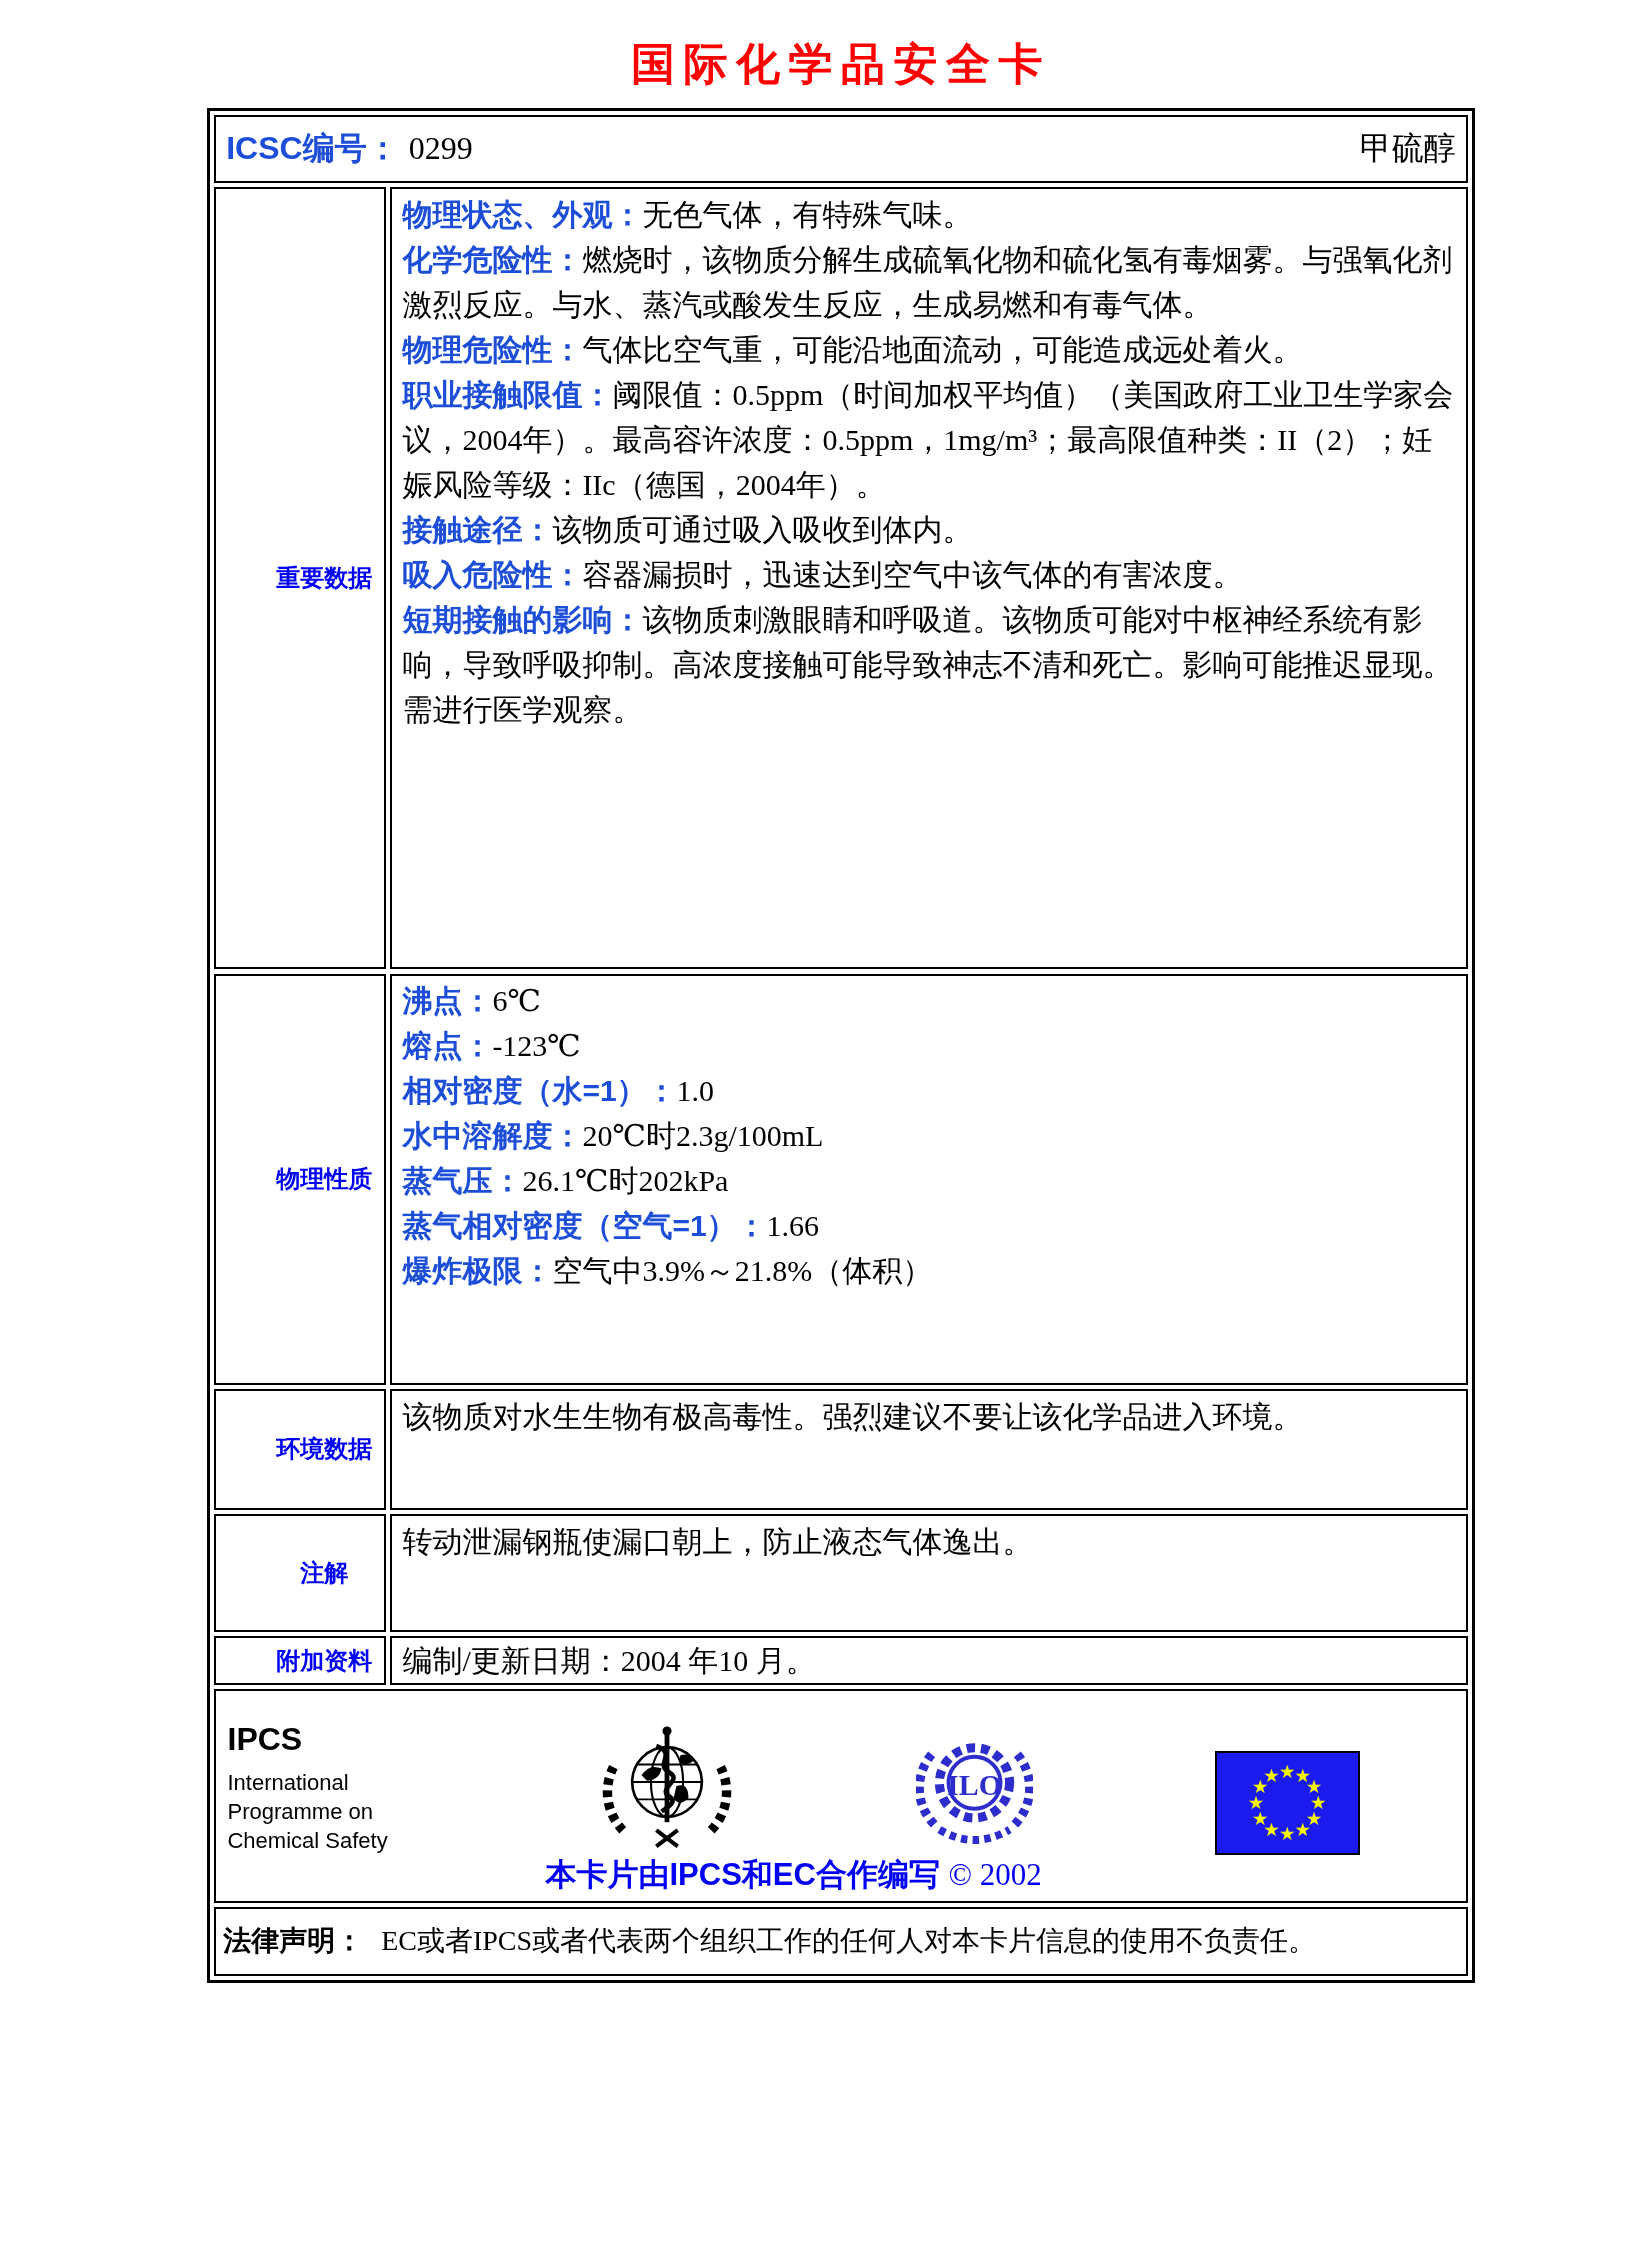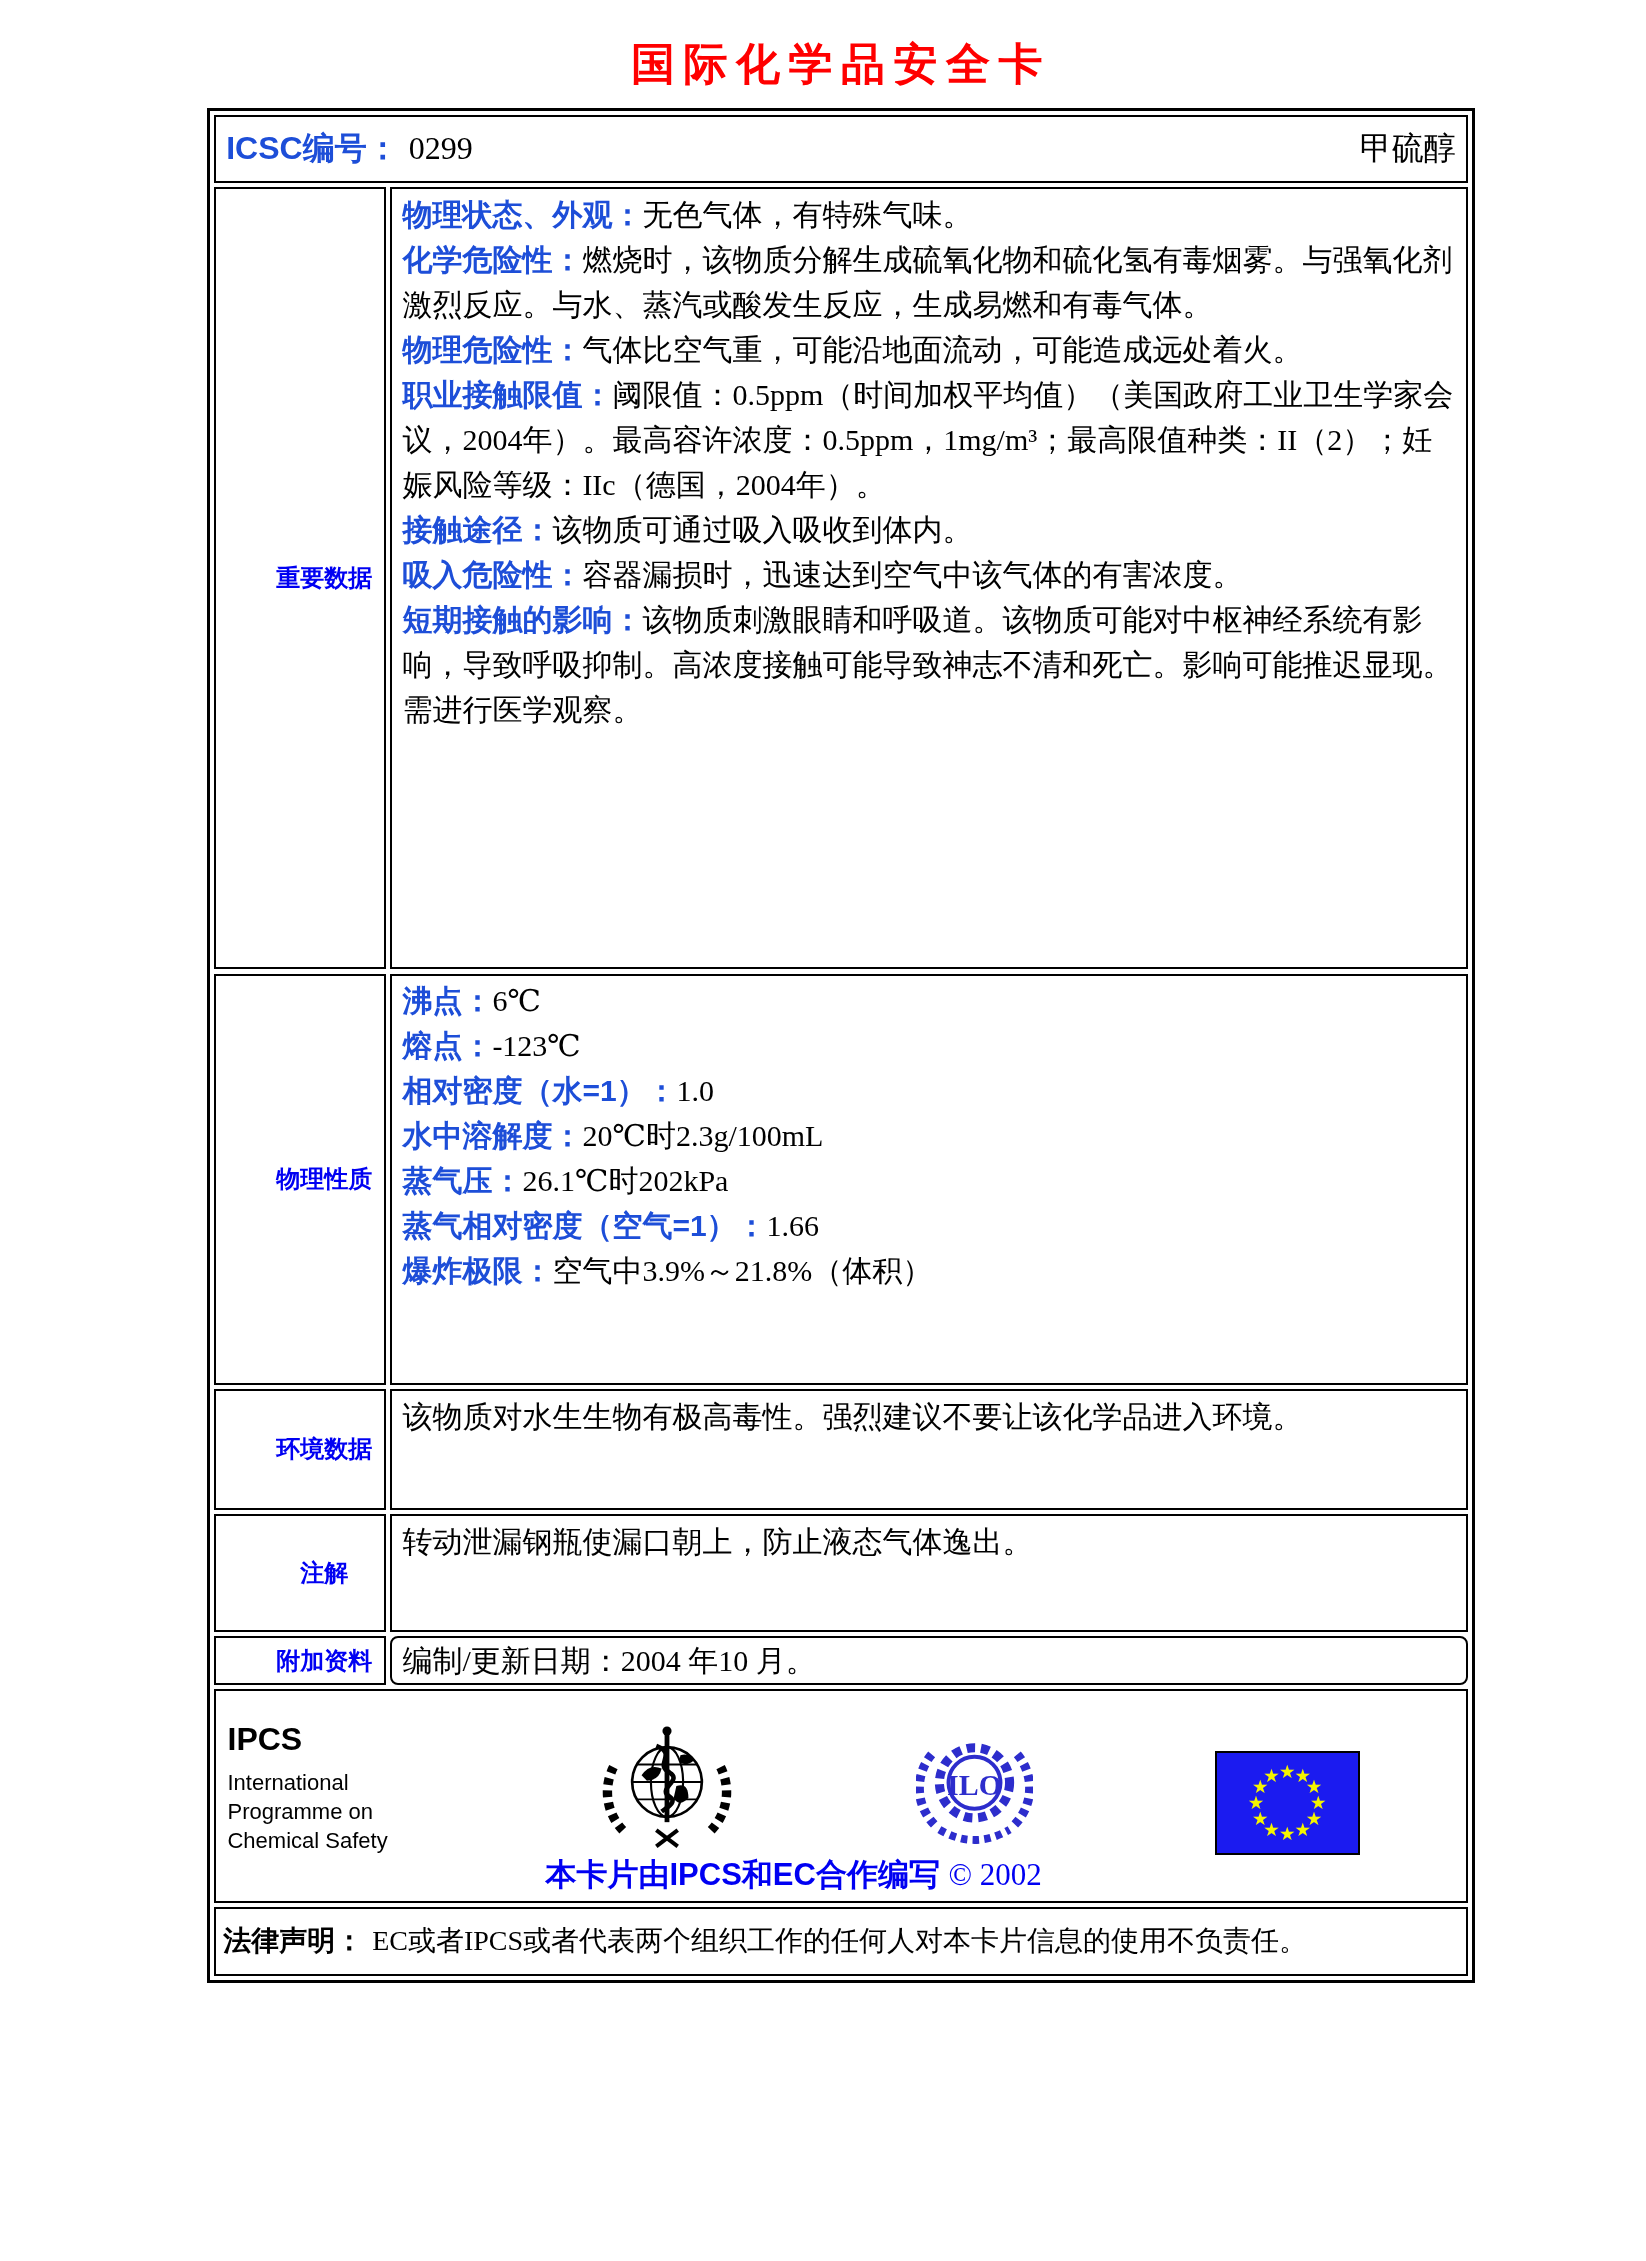--- a/index.html
+++ b/index.html
@@ -66,21 +66,21 @@
     justify-content: space-between;
     padding: 5.6px 10px;
     font-size: 32px;
   }
   .header-left .k { margin-right: 10px; }
   #row-important .content-cell { min-height: 782px; }
   #row-physical  .content-cell { min-height: 411px; }
   #row-env       .content-cell { min-height: 121px; }
   #row-notes     .content-cell { min-height: 118px; }
   #row-additional .label-cell   { min-height: 45px; }
-  #row-additional .content-cell { min-height: 45px; display: flex; align-items: center; padding-top: 0; padding-bottom: 0; border-radius: 8px; }
+  #row-additional .content-cell { min-height: 45px; display: flex; align-items: center; padding-top: 0; padding-bottom: 0; }
   .logos-cell { min-height: 196px; padding: 11.3px 106px 5.6px 11.3px; }
   .logos-flex { display: flex; justify-content: space-between; align-items: flex-end; }
   .ipcs-block { font-family: "Liberation Sans", "DejaVu Sans", sans-serif; width: 191px; padding-top: 18.4px; }
   .ipcs-title { font-size: 32px; font-weight: bold; margin-bottom: 10px; }
   .ipcs-line  { font-size: 22px; line-height: 29px; }
   .logo { flex: 0 0 auto; }
   .eu-flag {
     width: 145px; height: 104px;
     background: #1b1bf0;
     border: 2.1px solid #000;
@@ -100,21 +100,21 @@
     min-height: 69px;
     display: flex;
     align-items: center;
     padding: 0 7px;
     font-size: 28px;
   }
   .legal-label {
     color: #000;
     font-family: "Liberation Sans", "DejaVu Sans", sans-serif;
     font-weight: bold;
-    margin-right: 9px;
+    margin-right: 18px;
     white-space: nowrap;
   }
   svg text.serifb { font-family: "Liberation Serif", "DejaVu Serif", serif; font-weight: bold; }
 </style>
 </head>
 <body>
 
 <div class="title">国际化学品安全卡</div>
 
 <div class="card">

